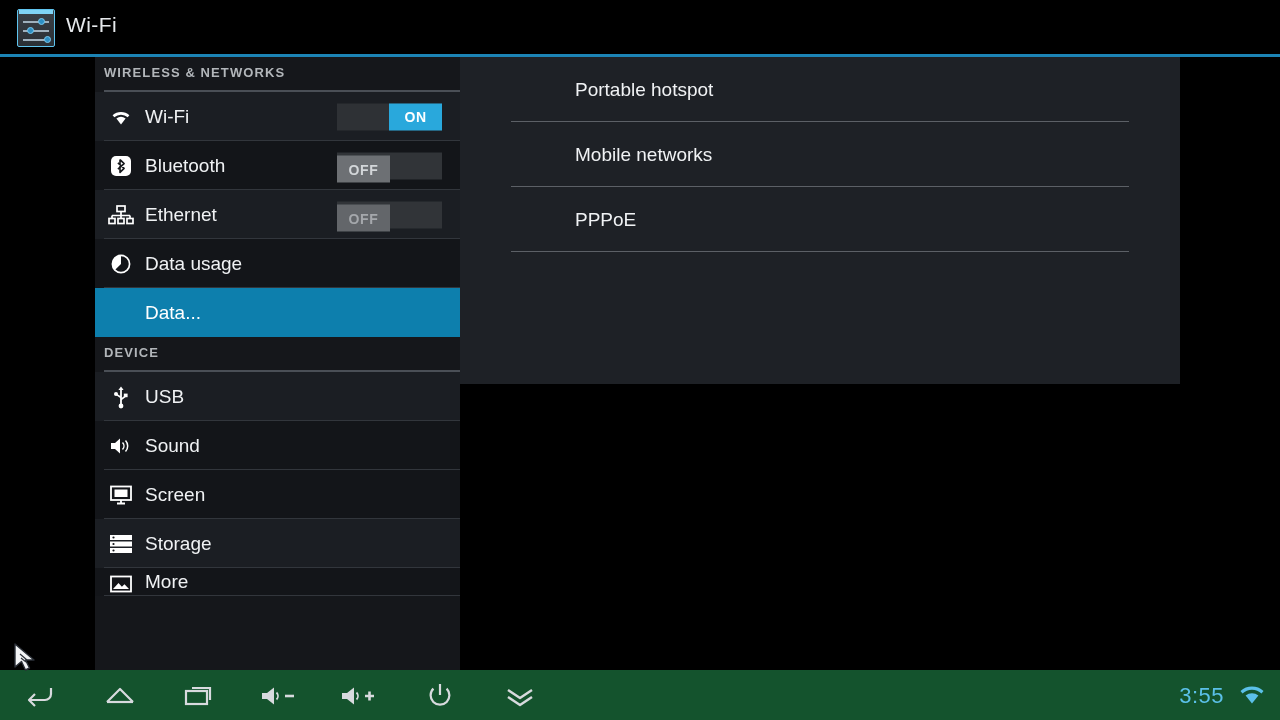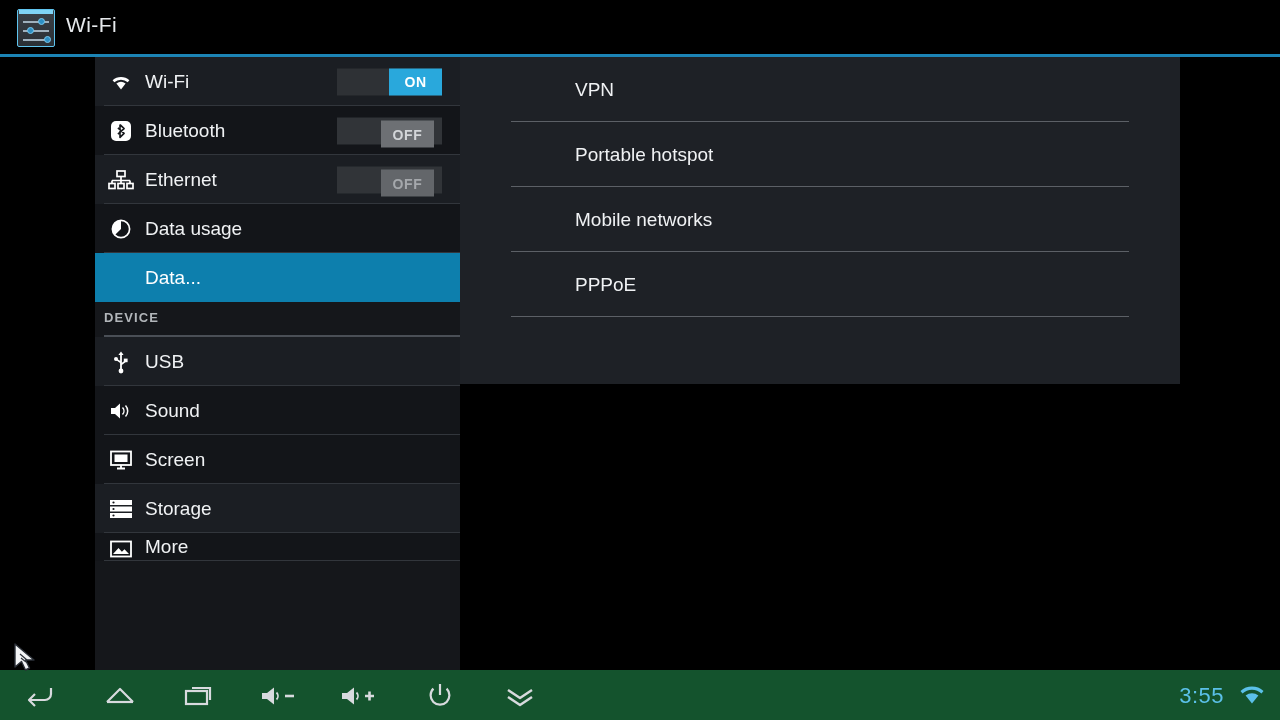--- a/index.html
+++ b/index.html
@@ -83,21 +83,21 @@
     font-size: 19px; color: #f0f2f4; margin-left: 7px; white-space: nowrap;
   }
   .row.sel .row-label { color: #ffffff; }
   .row-clip { height: 28px; overflow: hidden; align-items: flex-start; }
   .row-clip .row-icon, .row-clip .row-label { margin-top: 3px; }
 
   
   .toggle {
     position: absolute; right: 18px; top: 50%; transform: translateY(-50%);
     width: 105px; height: 27px; background: #313438;
-    display: flex; align-items: center; padding-left: 44px;
+    display: flex; align-items: center;
   }
   .toggle .thumb {
     width: 53px; height: 27px; display: flex;
     align-items: center; justify-content: center;
     font-size: 14px; font-weight: bold; letter-spacing: .6px;
   }
   .toggle.on { background: #2e3135; justify-content: flex-end; }
   .toggle.on .thumb { background: #29a8dc; color: #ffffff; }
   .toggle.off .thumb { background: #6d7074; color: #d3d6d9; margin-top: 7px; }
   .toggle.off.dim .thumb { background: #63666a; color: #a5a8ac; }
@@ -151,20 +151,21 @@
         <div class="kn k3"></div>
     </div>
     <div id="title-text">Wi-Fi</div>
     <div id="title-rule"></div>
   </div>
 
   <div id="content">
 
     <div id="sidebar">
 
+      <div class="sec-header">WIRELESS &amp; NETWORKS</div>
 
       <div class="row">
         <span class="row-icon">
           <svg width="24" height="20" viewBox="0 0 24 20">
             <path d="M12 17.4 L7.4 11.6 a7.4 7.4 0 0 1 9.2 0 Z" fill="#fff"></path>
             <path d="M3.6 8.2 a12.6 12.6 0 0 1 16.8 0 l-1.7 2.1 a10 10 0 0 0 -13.4 0 Z" fill="#fff"></path>
           </svg>
         </span>
         <span class="row-label">Wi-Fi</span>
         <span class="toggle on">
@@ -275,23 +276,20 @@
             <rect x="1" y="1.5" width="20" height="15" fill="none" stroke="#fff" stroke-width="1.8"></rect>
             <path d="M3 14 l5.5 -6 3.4 3.8 2.6 -2.6 4.5 4.8 Z" fill="#fff"></path>
           </svg>
         </span>
         <span class="row-label">More</span>
       </div>
     </div>
 
     <div id="panel">
       <div class="prow">
-        <span class="prow-label">VPN</span>
-      </div>
-      <div class="prow">
         <span class="prow-label">Portable hotspot</span>
       </div>
       <div class="prow">
         <span class="prow-label">Mobile networks</span>
       </div>
       <div class="prow">
         <span class="prow-label">PPPoE</span>
       </div>
     </div>
   </div>

